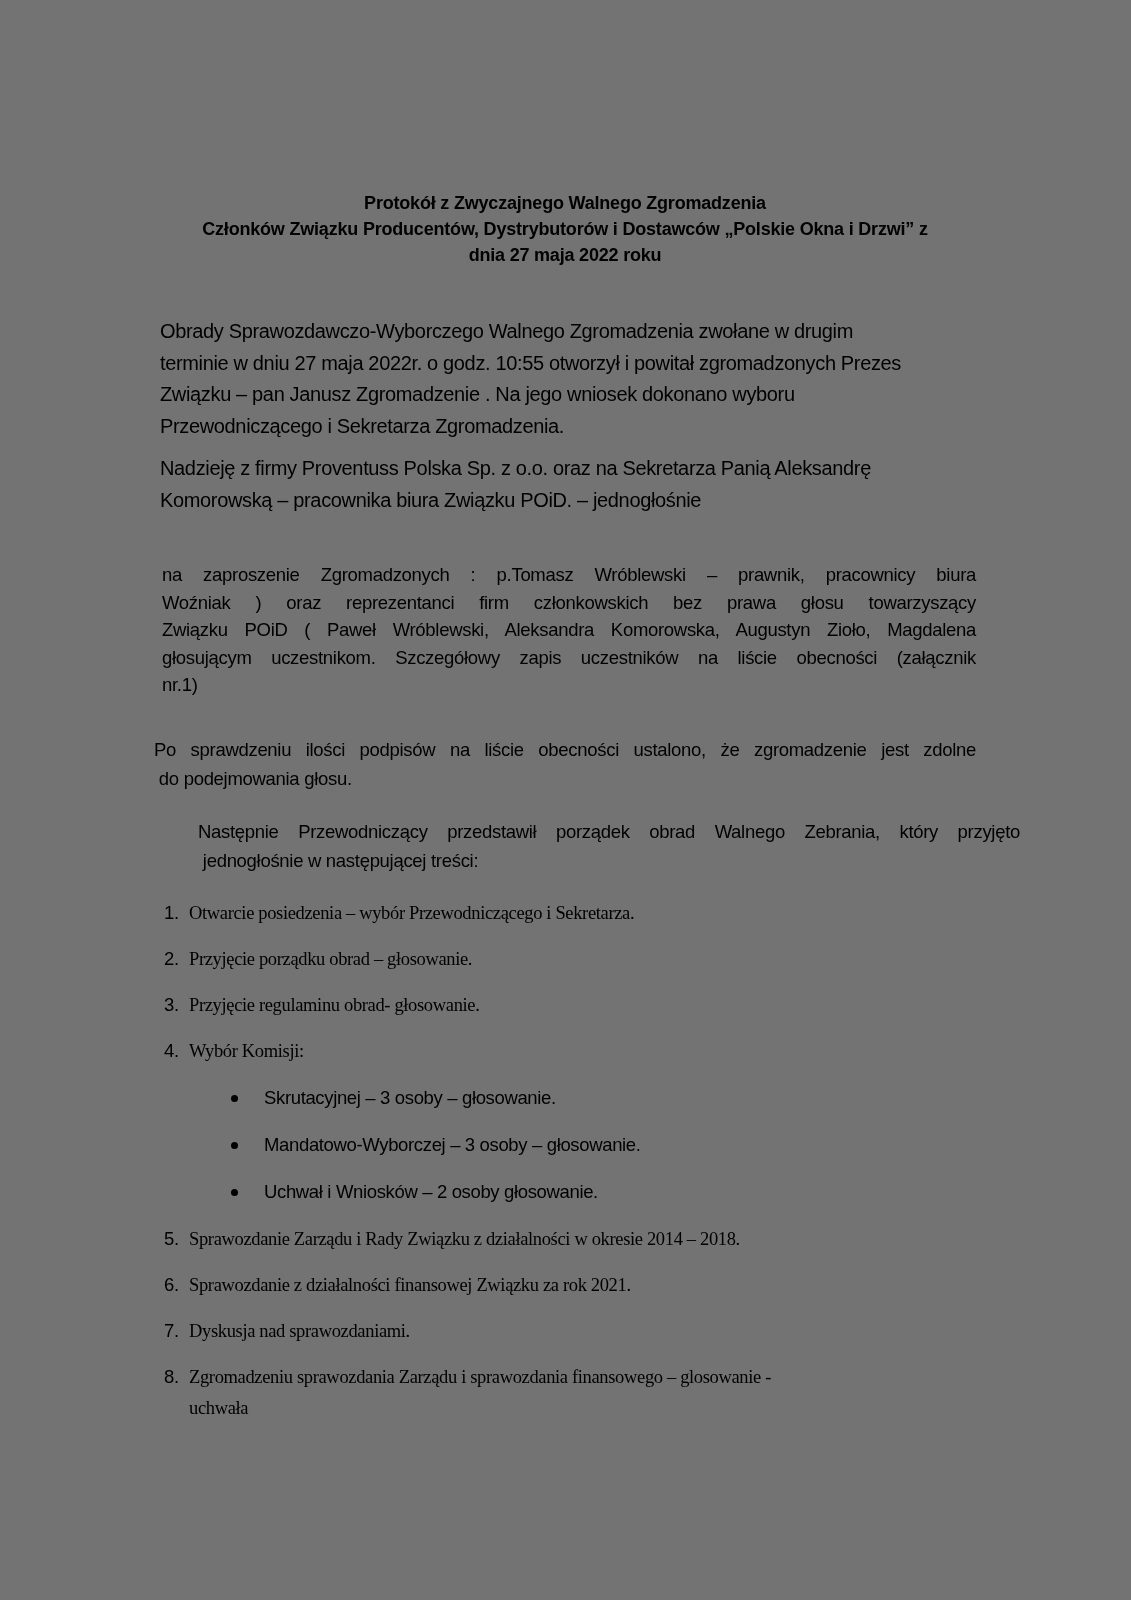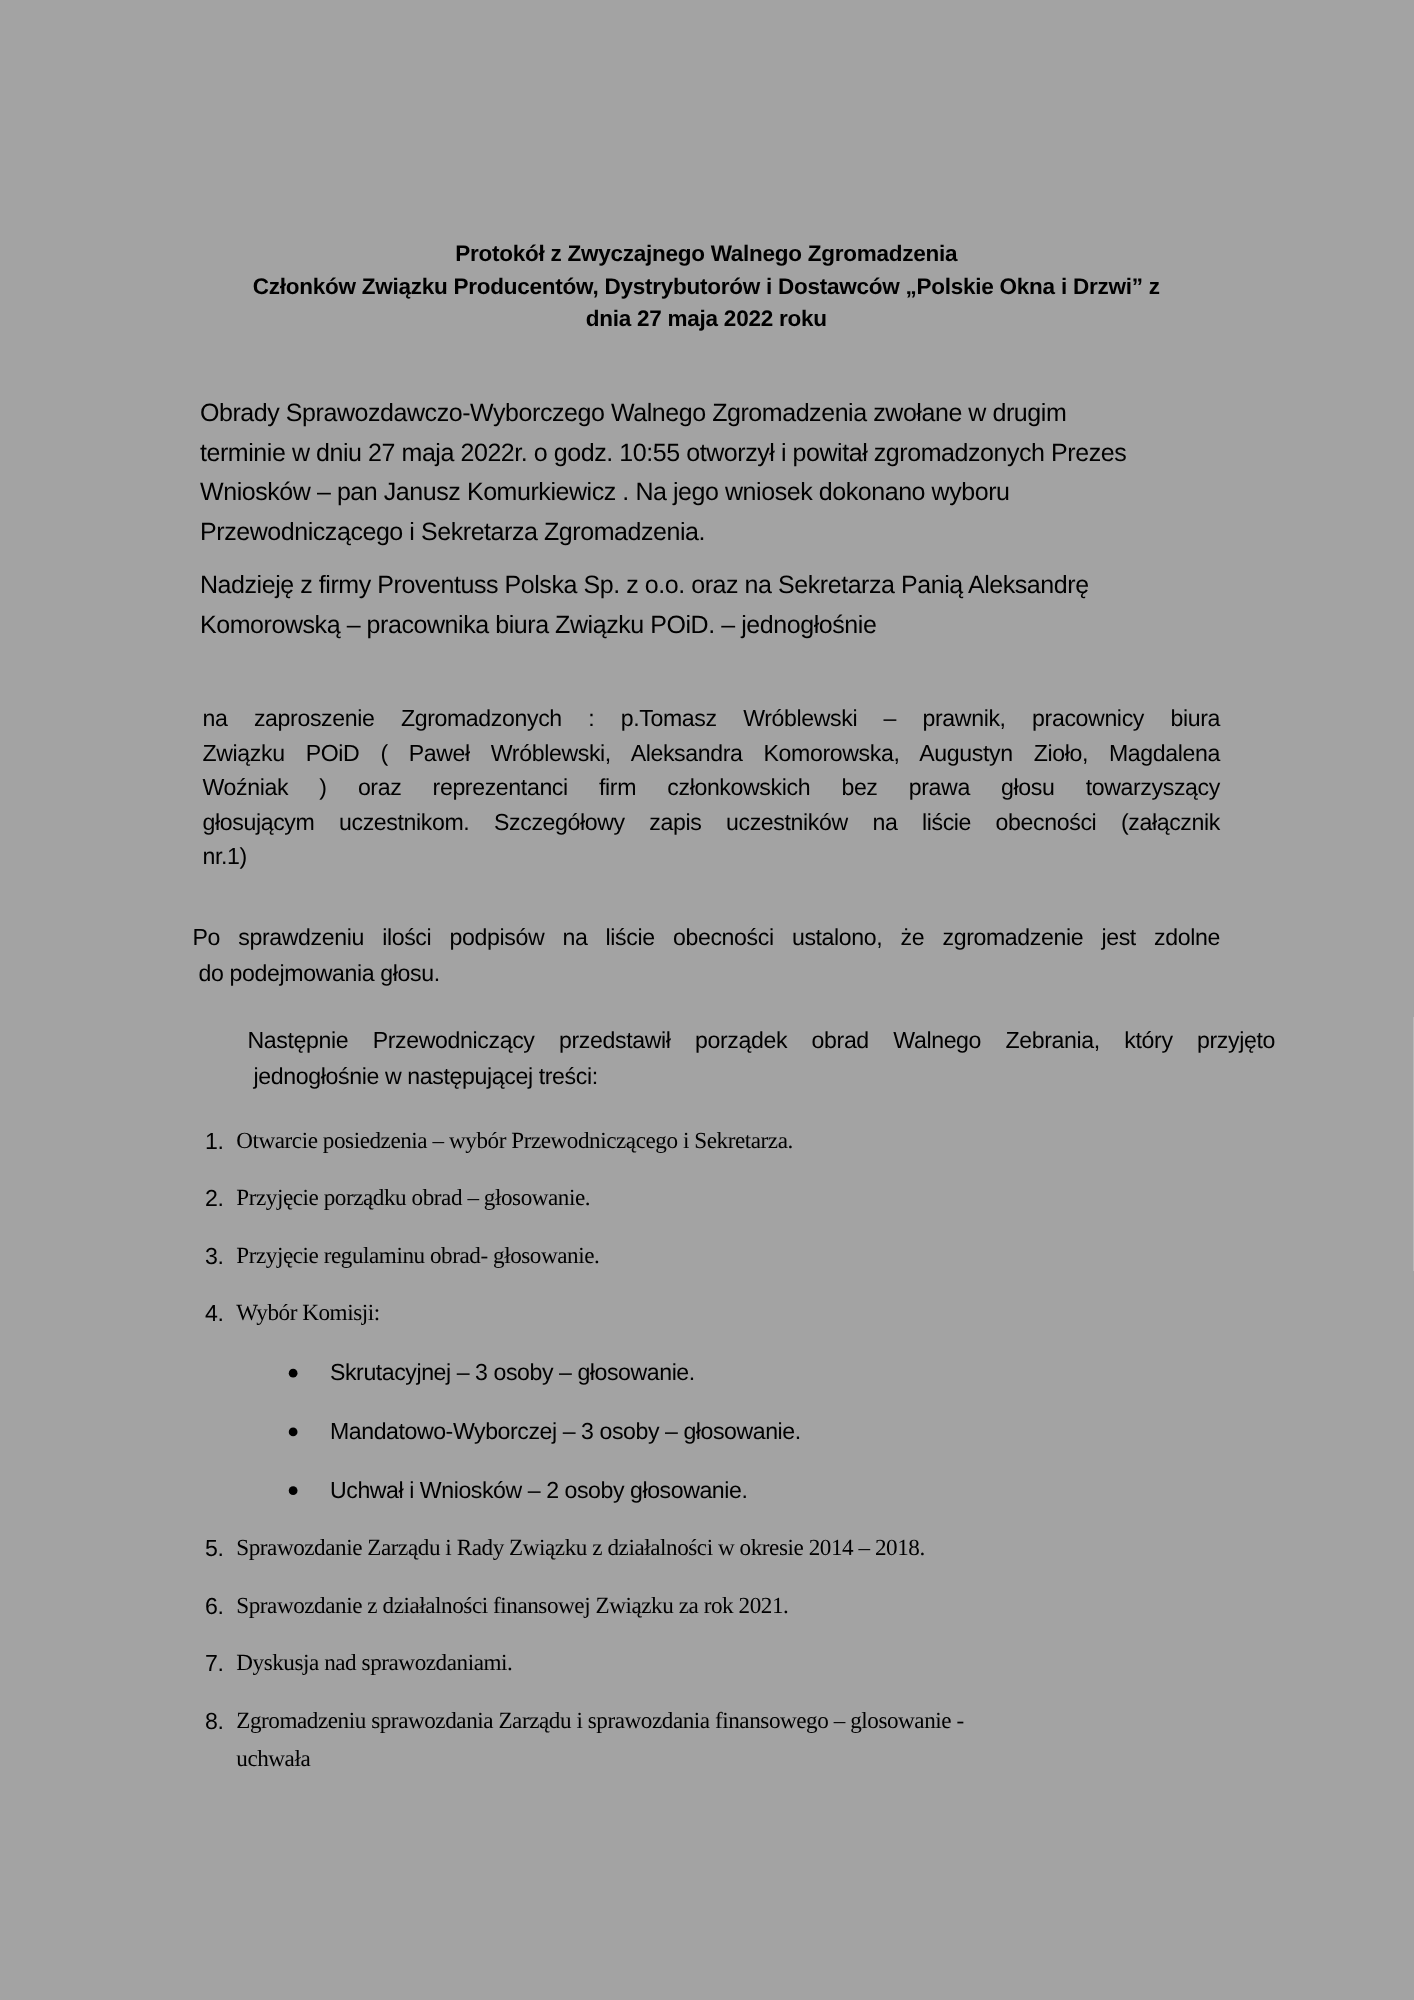--- a/index.html
+++ b/index.html
@@ -12,21 +12,21 @@
       height: 1600px;
       position: relative;
       overflow: hidden;
       color: #000000;
       font-family: "Liberation Sans", "DejaVu Sans", sans-serif;
     }
     .page {
       position: absolute;
       left: 0; top: 0;
       width: 1131px; height: 1600px;
-      background: #a3a3a3;
+      background: #737373;
     }
     .title {
       position: absolute;
       left: 140px;
       width: 850px;
       text-align: center;
       font-weight: bold;
       font-size: 18px;
       line-height: 26px;
       top: 190px;
@@ -97,33 +97,33 @@
 
   <div class="title">
     <div>Protokół z Zwyczajnego Walnego Zgromadzenia</div>
     <div>Członków Związku Producentów, Dystrybutorów i Dostawców „Polskie Okna i Drzwi” z</div>
     <div>dnia  27 maja 2022 roku</div>
   </div>
 
   <div class="para" style="left:160px; top:316px;">
     <span class="ln">Obrady Sprawozdawczo-Wyborczego Walnego Zgromadzenia zwołane w drugim</span>
     <span class="ln">terminie w dniu 27 maja 2022r. o godz. 10:55 otworzył i powitał zgromadzonych Prezes</span>
-    <span class="ln">Wniosków – pan Janusz Komurkiewicz . Na jego wniosek dokonano wyboru</span>
+    <span class="ln">Związku – pan Janusz Zgromadzenie . Na jego wniosek dokonano wyboru</span>
     <span class="ln">Przewodniczącego i Sekretarza Zgromadzenia.</span>
   </div>
 
   <div class="para" style="left:160px; top:453px;">
     <span class="ln">Nadzieję z firmy Proventuss Polska Sp. z o.o.  oraz na Sekretarza Panią Aleksandrę</span>
     <span class="ln">Komorowską – pracownika biura Związku POiD. – jednogłośnie</span>
   </div>
 
   <div class="just" style="top:561px;">
     <span class="ln">na zaproszenie Zgromadzonych : p.Tomasz Wróblewski – prawnik, pracownicy biura</span>
+    <span class="ln">Woźniak ) oraz reprezentanci firm członkowskich bez prawa głosu towarzyszący</span>
     <span class="ln">Związku POiD ( Paweł Wróblewski, Aleksandra Komorowska, Augustyn Zioło, Magdalena</span>
-    <span class="ln">Woźniak ) oraz reprezentanci firm członkowskich bez prawa głosu towarzyszący</span>
     <span class="ln">głosującym uczestnikom. Szczegółowy zapis uczestników na liście obecności (załącznik</span>
     <span class="ln last">nr.1)</span>
   </div>
 
   <div class="just" style="left:154px; width:822px; top:735px;">
     <span class="ln" style="height:29px; line-height:29px;">Po sprawdzeniu ilości  podpisów na liście obecności ustalono, że zgromadzenie jest zdolne</span>
     <span class="ln last" style="height:29px; line-height:29px; white-space:pre;"> do podejmowania głosu.</span>
   </div>
 
   <div class="just" style="left:154px; width:822px; top:817px;margin-left:44px;">

